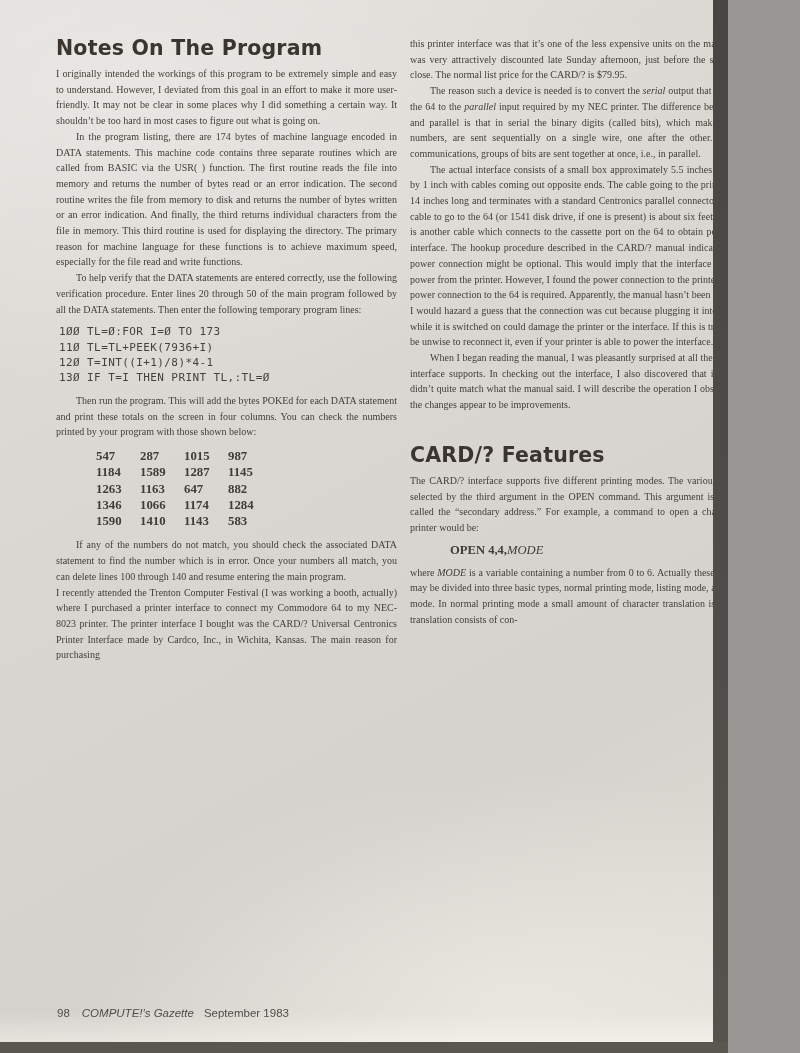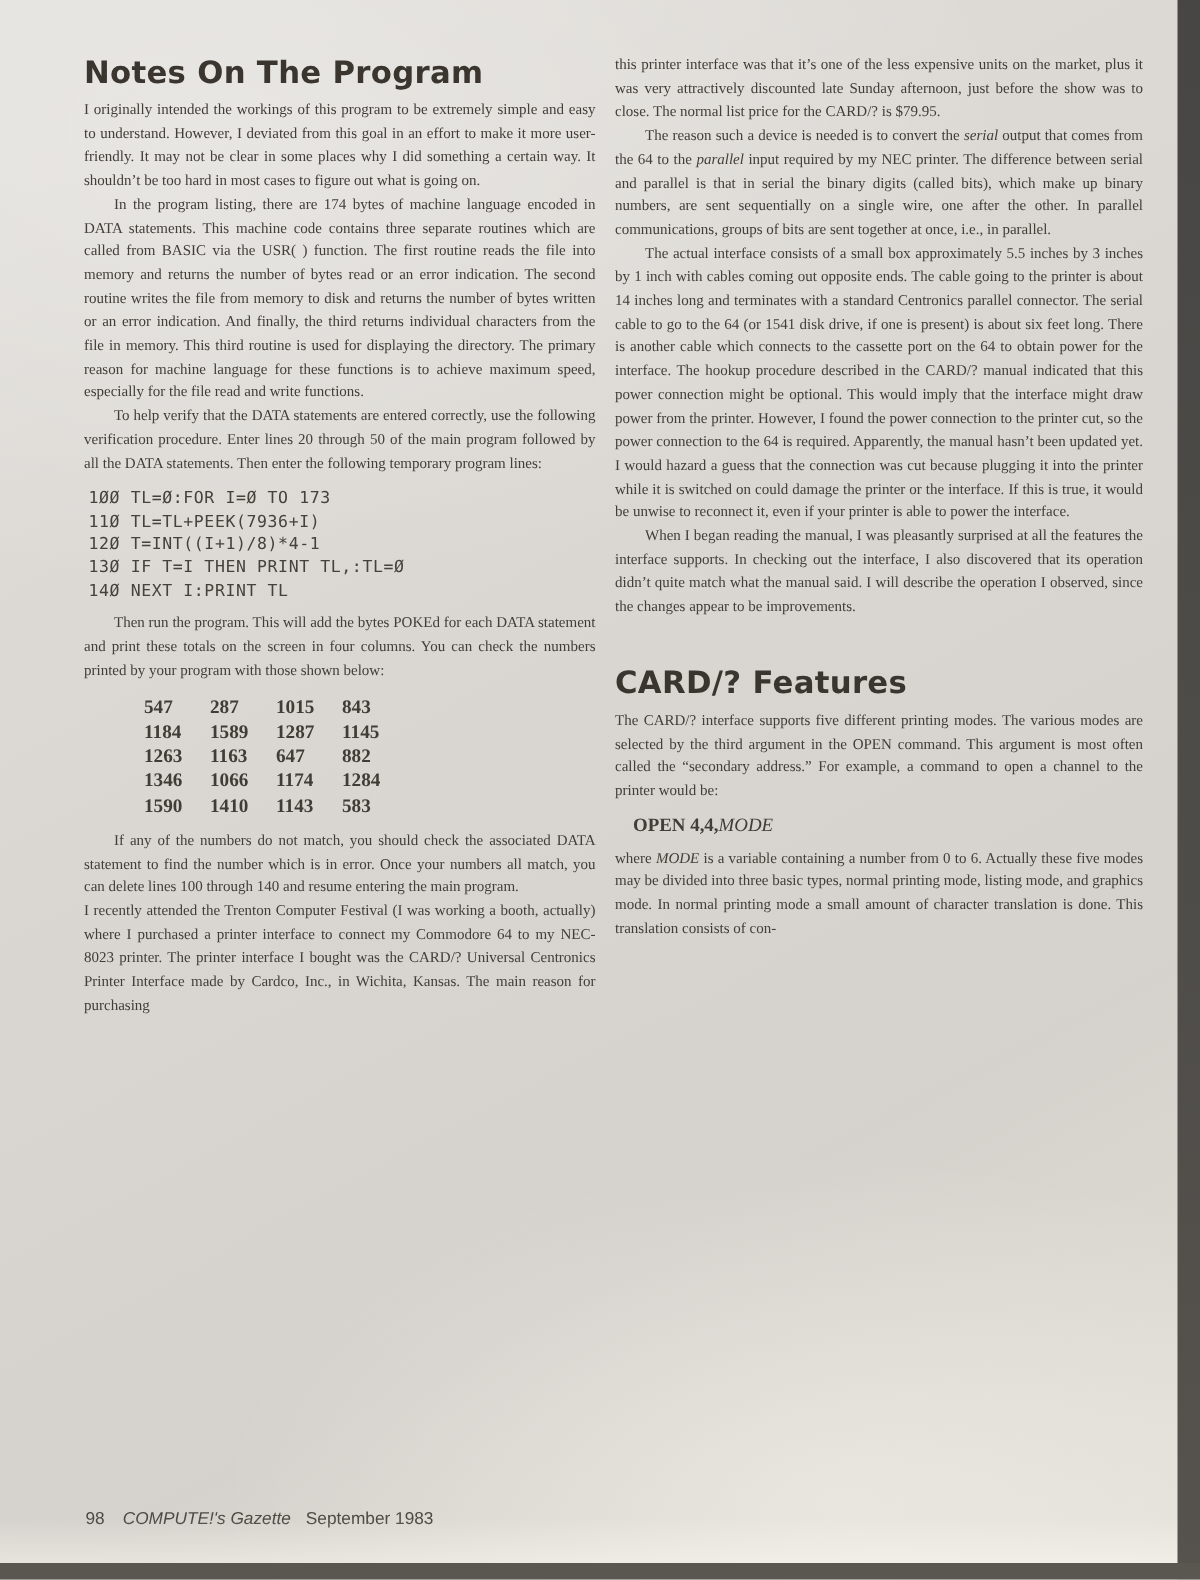--- a/index.html
+++ b/index.html
@@ -1,17 +1,17 @@
 <!DOCTYPE html>
 <html><head>
 <meta charset="utf-8">
 <style>
   html,body { margin:0; padding:0; background:#9a9894; }
   .page {
-    position:relative; width:800px; height:1053px; overflow:hidden;
+    position:relative; width:728px; height:1053px; overflow:hidden;
     background:
       radial-gradient(ellipse 900px 520px at 18% 8%, rgba(255,255,255,.28), rgba(255,255,255,0) 60%),
       radial-gradient(ellipse 760px 420px at 70% 95%, rgba(255,253,246,.35), rgba(255,255,255,0) 55%),
       linear-gradient(152deg, #e1dfda 0%, #dad7d2 40%, #d5d2cd 72%, #e3e0d8 100%);
     font-family:"Liberation Serif","DejaVu Serif",serif;
     color:#413d37;
   }
   .edge-right { position:absolute; top:0; right:0; width:15px; height:100%;
     background:linear-gradient(to bottom,#474644,#4f4d49 60%,#56534e); }
   .edge-bottom { position:absolute; left:0; bottom:0; width:100%; height:11px; background:#5a5751; }
@@ -34,21 +34,21 @@
 
   .code-block {
     font-family:"DejaVu Sans Mono","Liberation Mono",monospace;
     font-size:11px; line-height:15.4px; letter-spacing:.4px;
     margin:7px 0 7px 3px; color:#45413b; white-space:nowrap;
   }
 
   .totals { margin:8px 0 8px 40px; font-weight:bold; font-size:12.8px; line-height:16.3px; color:#403c36; }
   .tcell { display:inline-block; width:44px; }
 
-  .cmd-line { margin:7px 0 7px 12px; font-size:12.6px; }
+  .cmd-line { margin:7px 0 7px 40px; font-size:12.6px; }
 
   .seg-italic { font-style:italic; }
   .seg-bold { font-weight:bold; }
 
   .footer {
     position:absolute; left:57px; top:1007px;
     font-family:"Liberation Sans","DejaVu Sans",sans-serif;
     font-size:11.5px; color:#4c4842; display:flex; align-items:baseline;
   }
   .footer .mag { font-style:italic; margin:0 10px 0 12px; }
@@ -63,25 +63,24 @@
     <div class="col-left">
       <h2 class="sect-heading">Notes On The Program</h2>
       <p class="para">I originally intended the workings of this program to be extremely simple and easy to understand. However, I deviated from this goal in an effort to make it more user-friendly. It may not be clear in some places why I did something a certain way. It shouldn’t be too hard in most cases to figure out what is going on.</p>
       <p class="para indent">In the program listing, there are 174 bytes of machine language encoded in DATA statements. This machine code contains three separate routines which are called from BASIC via the USR( ) function. The first routine reads the file into memory and returns the number of bytes read or an error indication. The second routine writes the file from memory to disk and returns the number of bytes written or an error indication. And finally, the third returns individual characters from the file in memory. This third routine is used for displaying the directory. The primary reason for machine language for these functions is to achieve maximum speed, especially for the file read and write functions.</p>
       <p class="para indent">To help verify that the DATA statements are entered correctly, use the following verification procedure. Enter lines 20 through 50 of the main program followed by all the DATA statements. Then enter the following temporary program lines:</p>
       <div class="code-block">
           <div>1ØØ TL=Ø:FOR I=Ø TO 173</div>
           <div>11Ø TL=TL+PEEK(7936+I)</div>
           <div>12Ø T=INT((I+1)/8)*4-1</div>
           <div>13Ø IF T=I THEN PRINT TL,:TL=Ø</div>
-          <div>14Ø NEXT I:PRINT TL</div>
         </div>
       <p class="para indent">Then run the program. This will add the bytes POKEd for each DATA statement and print these totals on the screen in four columns. You can check the numbers printed by your program with those shown below:</p>
       <div class="totals">
-          <div class="trow"><span class="tcell">547</span><span class="tcell">287</span><span class="tcell">1015</span><span class="tcell">843</span></div>
+          <div class="trow"><span class="tcell">547</span><span class="tcell">287</span><span class="tcell">1015</span><span class="tcell">987</span></div>
           <div class="trow"><span class="tcell">1184</span><span class="tcell">1589</span><span class="tcell">1287</span><span class="tcell">1145</span></div>
           <div class="trow"><span class="tcell">1263</span><span class="tcell">1163</span><span class="tcell">647</span><span class="tcell">882</span></div>
           <div class="trow"><span class="tcell">1346</span><span class="tcell">1066</span><span class="tcell">1174</span><span class="tcell">1284</span></div>
           <div class="trow"><span class="tcell">1590</span><span class="tcell">1410</span><span class="tcell">1143</span><span class="tcell">583</span></div>
         </div>
       <p class="para indent">If any of the numbers do not match, you should check the associated DATA statement to find the number which is in error. Once your numbers all match, you can delete lines 100 through 140 and resume entering the main program.</p>
 
       <p class="para">I recently attended the Trenton Computer Festival (I was working a booth, actually) where I purchased a printer interface to connect my Commodore 64 to my NEC-8023 printer. The printer interface I bought was the CARD/? Universal Centronics Printer Interface made by Cardco, Inc., in Wichita, Kansas. The main reason for purchasing</p>
     </div>
 

